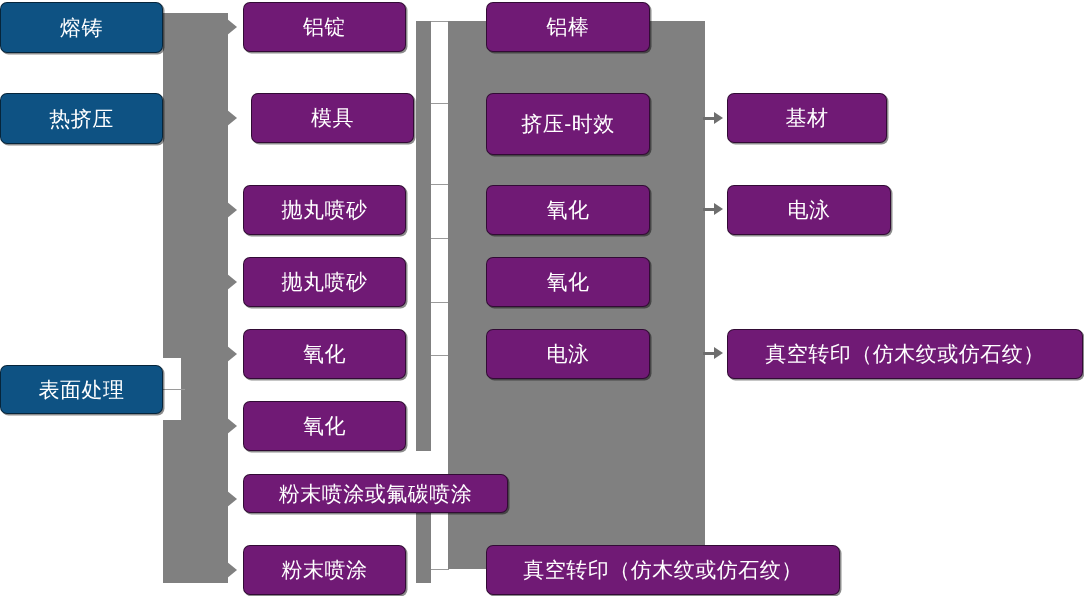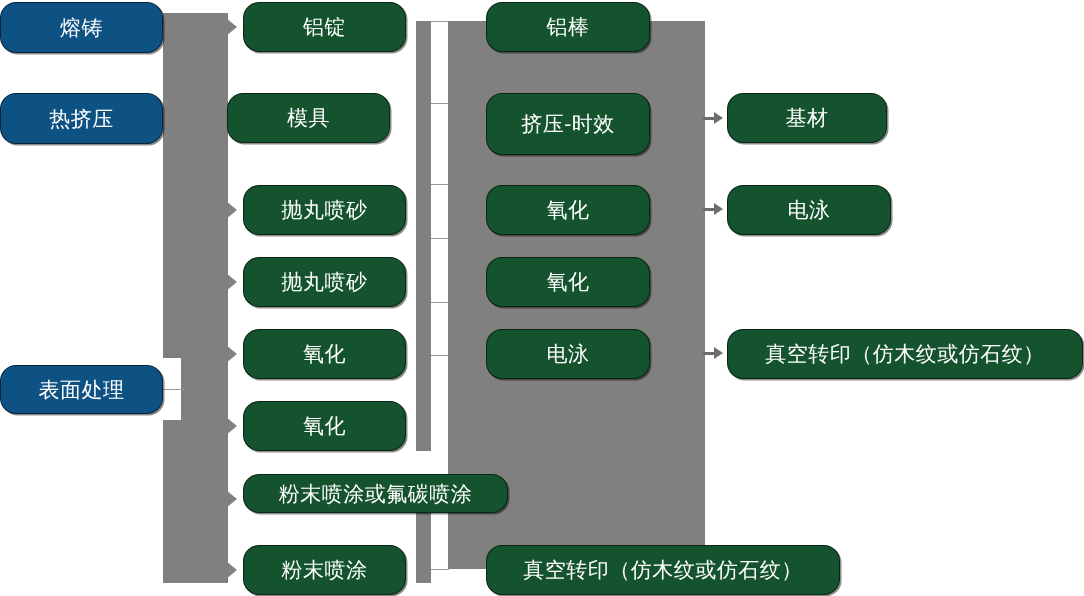--- a/index.html
+++ b/index.html
@@ -26,30 +26,30 @@
     border-bottom:6px solid transparent;
     border-left:9px solid #6e6e6e;
   }
   .dstem{position:absolute;background:#6e6e6e;height:3px;}
 
   
   .box{
     position:absolute;
     display:flex;align-items:center;justify-content:center;
     color:#ffffff;
-    border-radius:16px;
+    border-radius:7px;
     box-sizing:border-box;
     letter-spacing:.5px;
     text-align:center;
     line-height:1.1;
     box-shadow:1.5px 1.5px 0 rgba(0,0,0,.45);
     border:1px solid rgba(0,0,0,.55);
   }
   .box.dark{background:#0e5283;}
-  .box.light{background:#14532d;}
+  .box.light{background:#701a75;}
   .fs21{font-size:21px;}
 </style>
 </head>
 <body>
 
 <div id="stage">
 
   <div class="gray" style="left:163px;top:13px;width:65px;height:570px;"></div>
 
   <div style="position:absolute;left:163px;top:358px;width:18px;height:62px;background:#ffffff;"></div>
@@ -96,21 +96,21 @@
   <div class="darr" style="left:714px;top:347px;"></div>
 
   <div class="box dark fs21" style="left:0px;top:2px;width:163px;height:51px;">熔铸</div>
 
   <div class="box dark fs21" style="left:0px;top:365px;width:163px;height:49px;">表面处理</div>
 
   <div class="box dark fs21" style="left:0px;top:93px;width:163px;height:51px;">热挤压</div>
 
   <div class="box light fs21" style="left:243px;top:2px;width:163px;height:50px;">铝锭</div>
 
-  <div class="box light fs21" style="left:227px;top:93px;width:163px;height:50px;">模具</div>
+  <div class="box light fs21" style="left:251px;top:93px;width:163px;height:50px;">模具</div>
 
   <div class="box light fs21" style="left:243px;top:185px;width:163px;height:50px;">抛丸喷砂</div>
 
   <div class="box light fs21" style="left:243px;top:257px;width:163px;height:50px;">抛丸喷砂</div>
 
   <div class="box light fs21" style="left:243px;top:329px;width:163px;height:50px;">氧化</div>
 
   <div class="box light fs21" style="left:243px;top:401px;width:163px;height:50px;">氧化</div>
 
   <div class="box light fs21" style="left:243px;top:474px;width:265px;height:39px;">粉末喷涂或氟碳喷涂</div>

